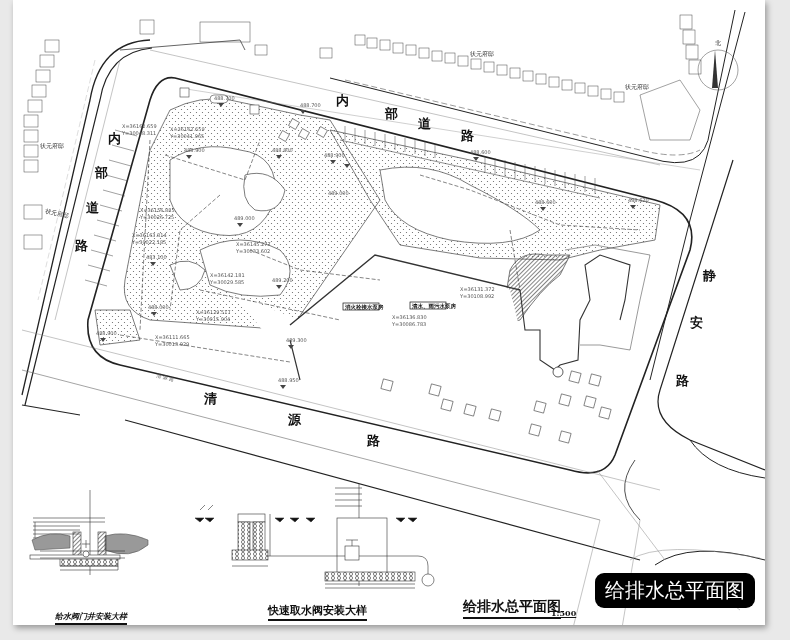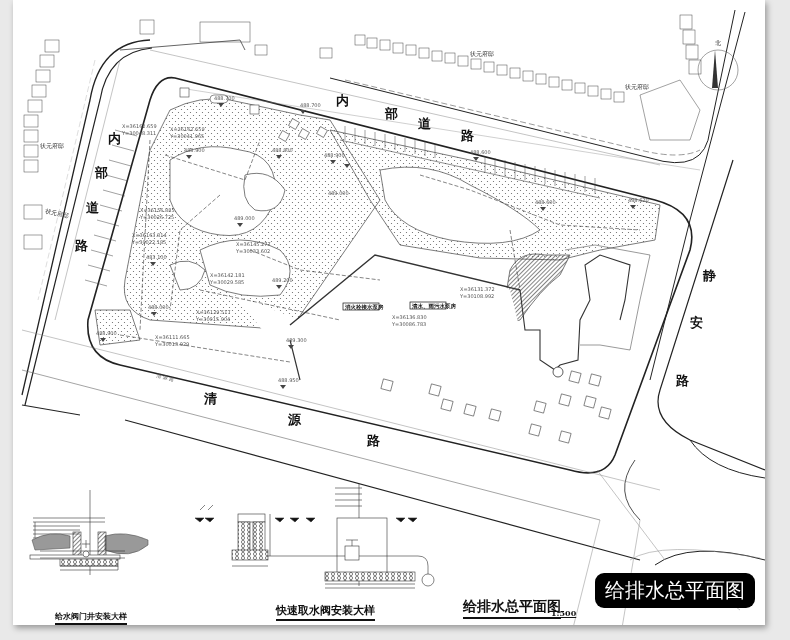--- a/index.html
+++ b/index.html
@@ -4,21 +4,21 @@
 <style>
   html,body{margin:0;padding:0;}
   body{width:790px;height:640px;background:#e9e9e9;overflow:hidden;font-family:"DejaVu Sans",sans-serif;position:relative;}
   .sheet{position:absolute;left:13px;top:0;width:752px;height:625px;background:#fff;box-shadow:2px 3px 6px rgba(0,0,0,0.35);overflow:hidden;}
   svg{position:absolute;left:0;top:0;}
   .road{font-family:"DejaVu Serif",serif;font-weight:bold;font-size:13px;fill:#111;}
   .tiny{font-size:5px;fill:#555;font-family:"DejaVu Sans",sans-serif;}
   .small{font-size:6px;fill:#333;font-family:"DejaVu Sans",sans-serif;}
   .label-box{font-size:5.5px;fill:#111;font-weight:bold;}
   .caption{position:absolute;font-family:"DejaVu Serif",serif;font-weight:bold;color:#111;border-bottom:2px solid #111;padding-bottom:1px;white-space:nowrap;}
-  .caption.small-cap{font-size:9px;}
+  .caption.small-cap{font-size:9px;font-style:italic;}
   .caption.mid-cap{font-size:11px;}
   .caption.main-cap{font-size:14px;}
   .scale{position:absolute;font-family:"DejaVu Serif",serif;font-weight:bold;font-size:8px;color:#111;text-decoration:underline;}
   .badge{position:absolute;left:595px;top:573px;width:160px;height:35px;background:#000;border-radius:9px;color:#fff;font-family:"DejaVu Sans",sans-serif;font-size:20px;line-height:35px;text-align:center;letter-spacing:0px;}
 </style>
 </head>
 <body>
 
 <div class="sheet">
 <svg width="752" height="625" viewBox="13 0 752 625" xmlns="http://www.w3.org/2000/svg">
@@ -322,18 +322,18 @@
   </g>
 
   <g stroke="#888" stroke-width="0.5" fill="none">
     <path d="M597 470 L665 560"></path>
     <path d="M630 560 Q660 540 760 558"></path>
     <path d="M655 590 L720 595 L740 610"></path>
   </g>
 </svg>
 
 <div class="caption small-cap" style="left:42px;top:611px;font-size:8px;">给水阀门井安装大样</div>
-<div class="caption mid-cap" style="left:263px;top:603px;">快速取水阀安装大样</div>
+<div class="caption mid-cap" style="left:255px;top:603px;">快速取水阀安装大样</div>
 <div class="caption main-cap" style="left:450px;top:598px;">给排水总平面图</div>
 <div class="scale" style="left:538px;top:608px;">1:500</div>
 </div>
 
 <div class="badge">给排水总平面图</div>
 
 </body></html>

